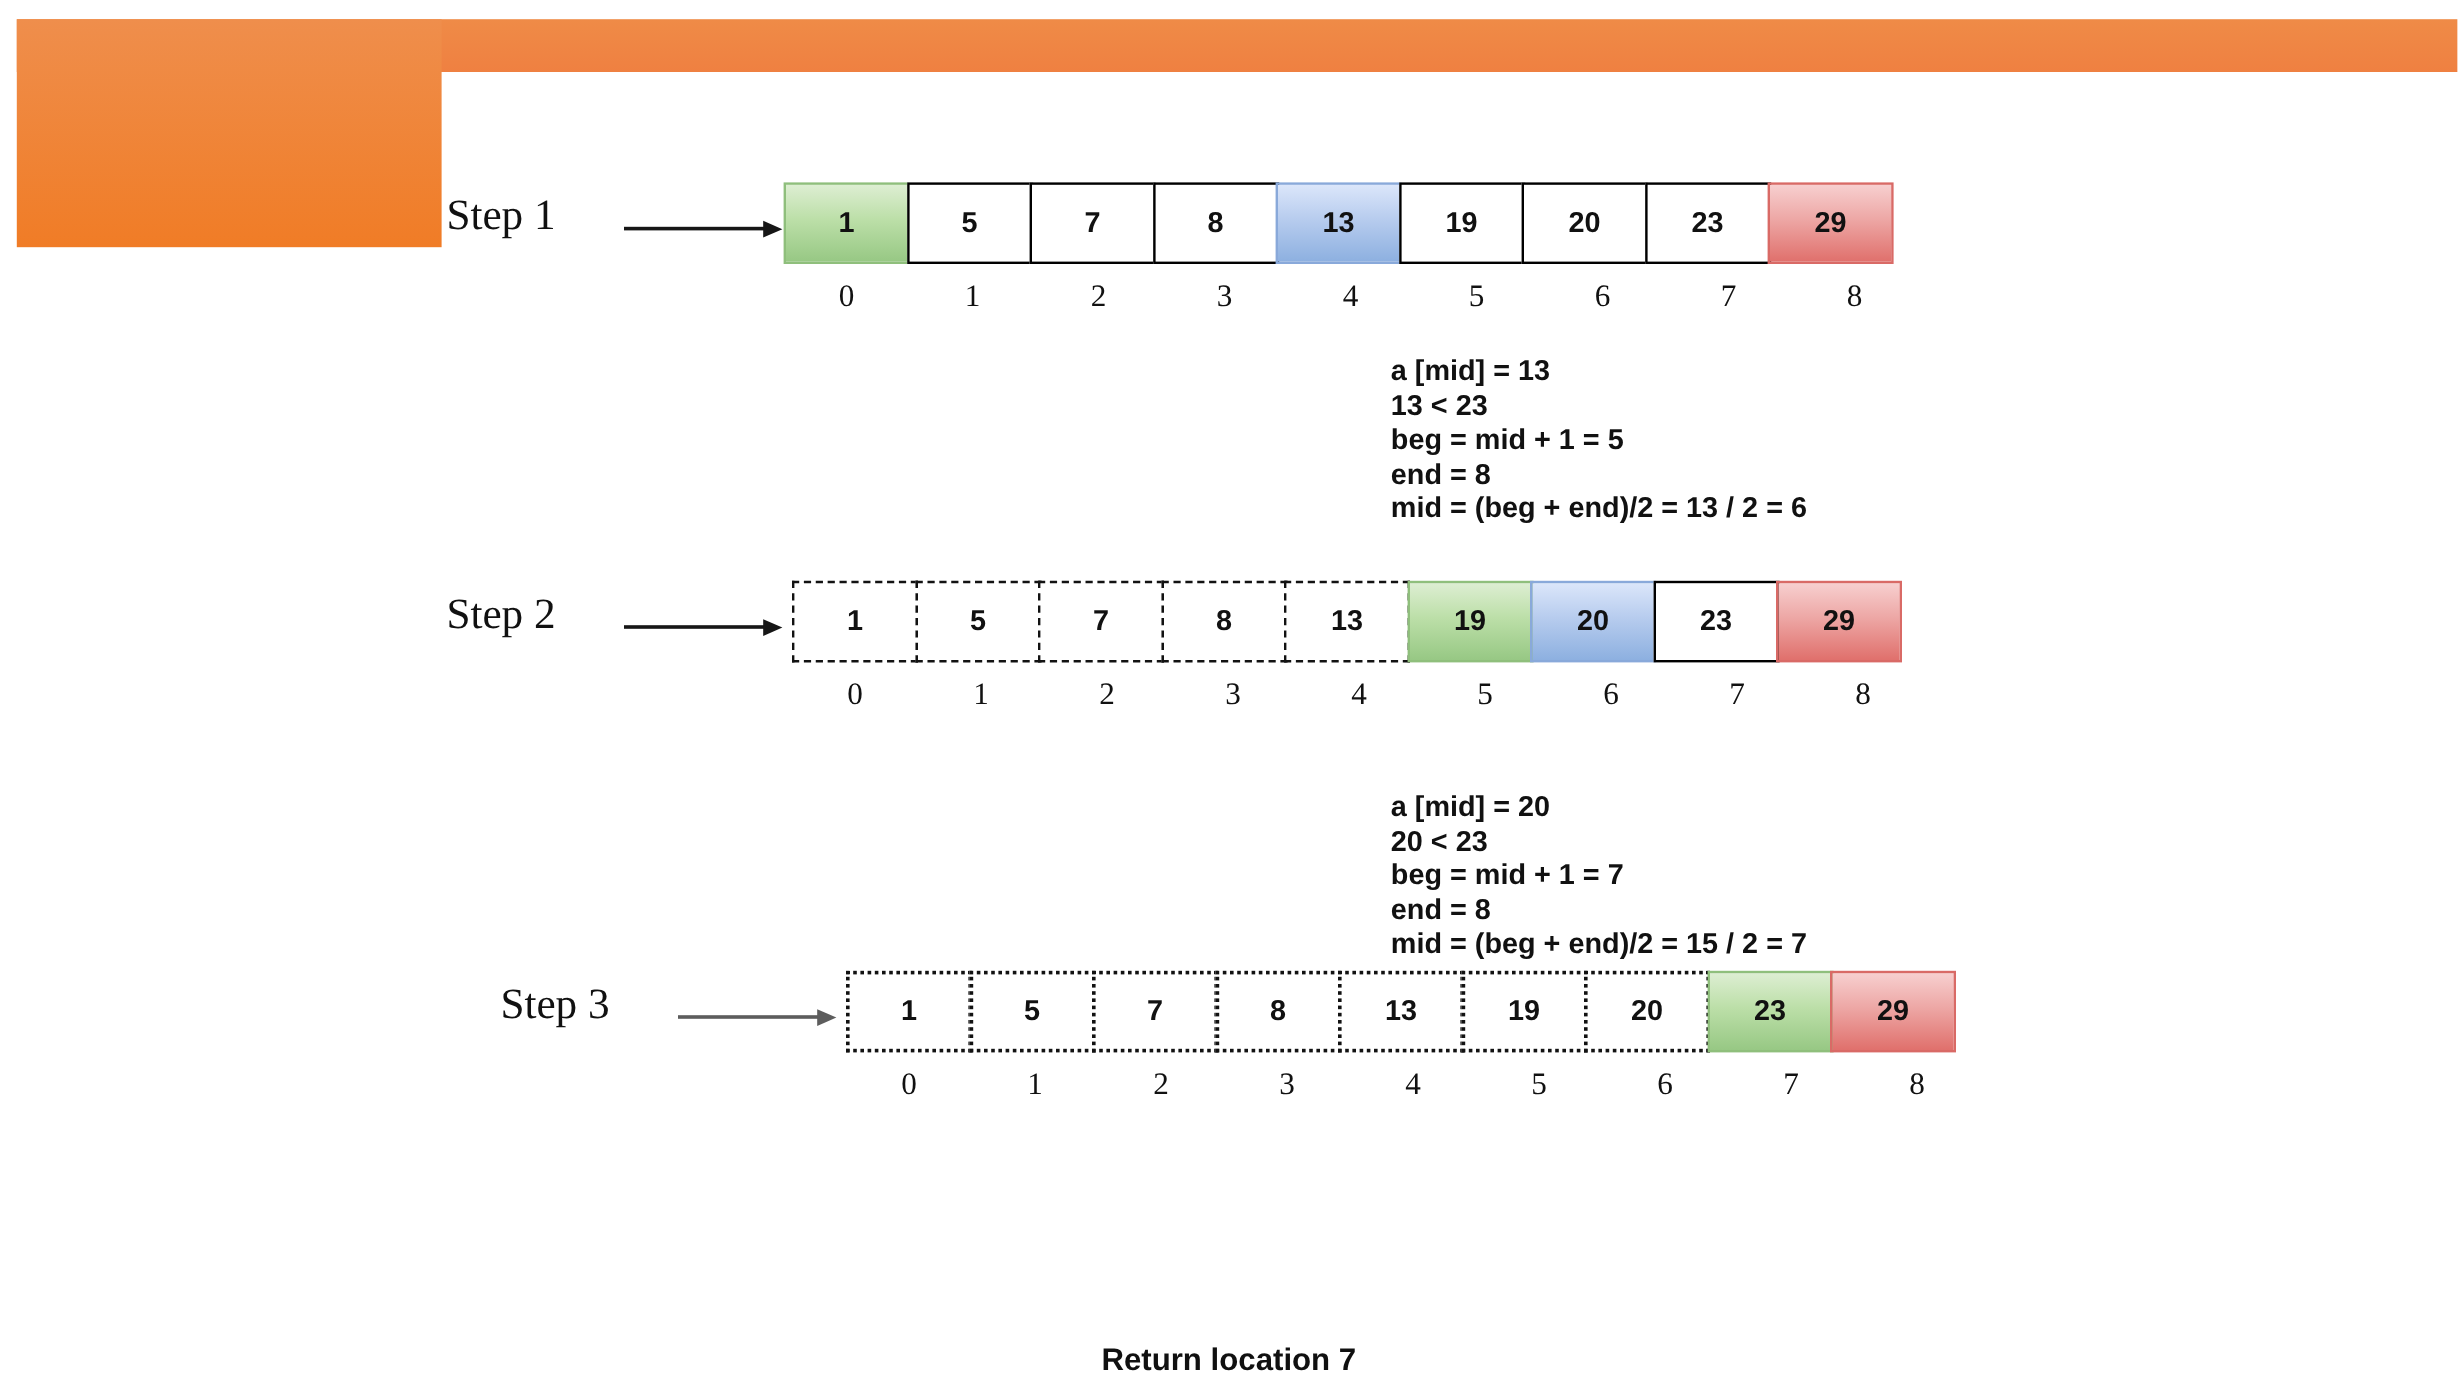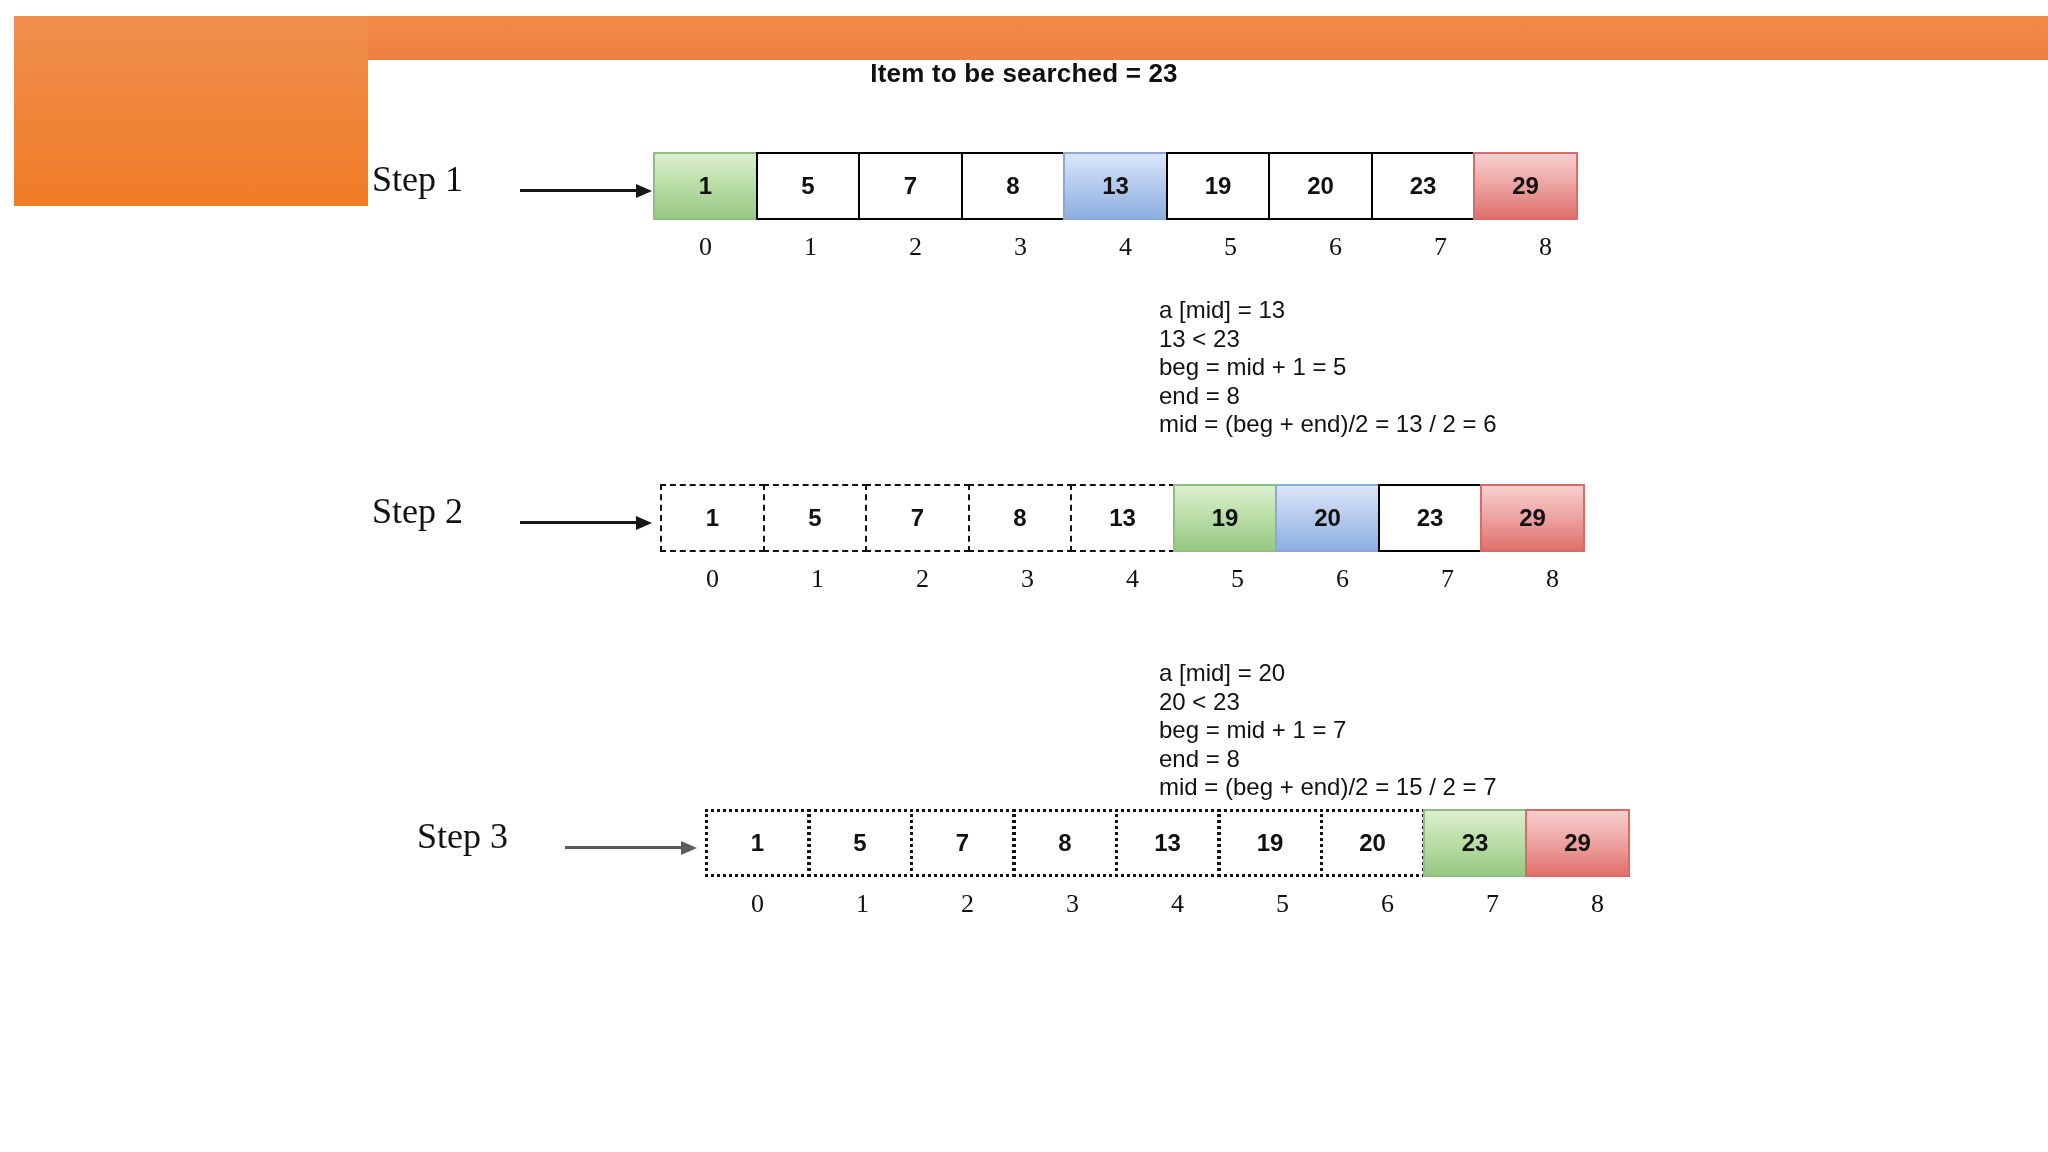--- a/index.html
+++ b/index.html
@@ -136,21 +136,21 @@
     text-align: center;
     font-size: 26px;
     color: #111;
     font-family: "Liberation Serif", serif;
   }
 
   
   .calc {
     position: absolute;
     font-size: 24px;
-    font-weight: normal;
+    font-weight: bold;
     color: #111;
     line-height: 28.5px;
     white-space: pre;
   }
 
   
   .footer {
     position: absolute;
     left: 0;
     width: 2048px;
@@ -161,21 +161,20 @@
   }
 </style>
 </head>
 <body>
 
 <div id="page">
 
   <div class="orange-band"></div>
   <div class="orange-column"></div>
 
-  <div class="title">Item to be searched = 23</div>
 
   <div class="step-row" style="top:140px;">
     <div class="step-label">Step 1</div>
     <div class="arrow">
       <div class="shaft"></div>
         <div class="head"></div>
     </div>
     <div class="array" style="left:653px;">
       <div class="cell green">1</div>
       <div class="cell">5</div>
@@ -266,14 +265,15 @@
       <div class="idx">3</div>
       <div class="idx">4</div>
       <div class="idx">5</div>
       <div class="idx">6</div>
       <div class="idx">7</div>
       <div class="idx">8</div>
     </div>
   </div>
 
 
+  <div class="footer" style="top:1118px;">Return location 7</div>
 
 </div>
 
 </body></html>

